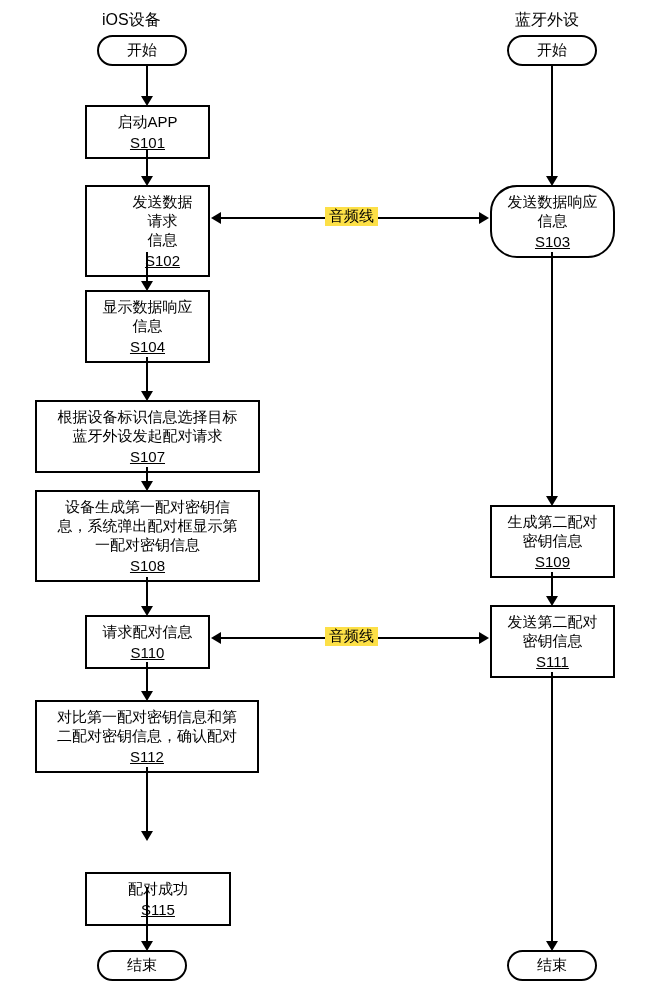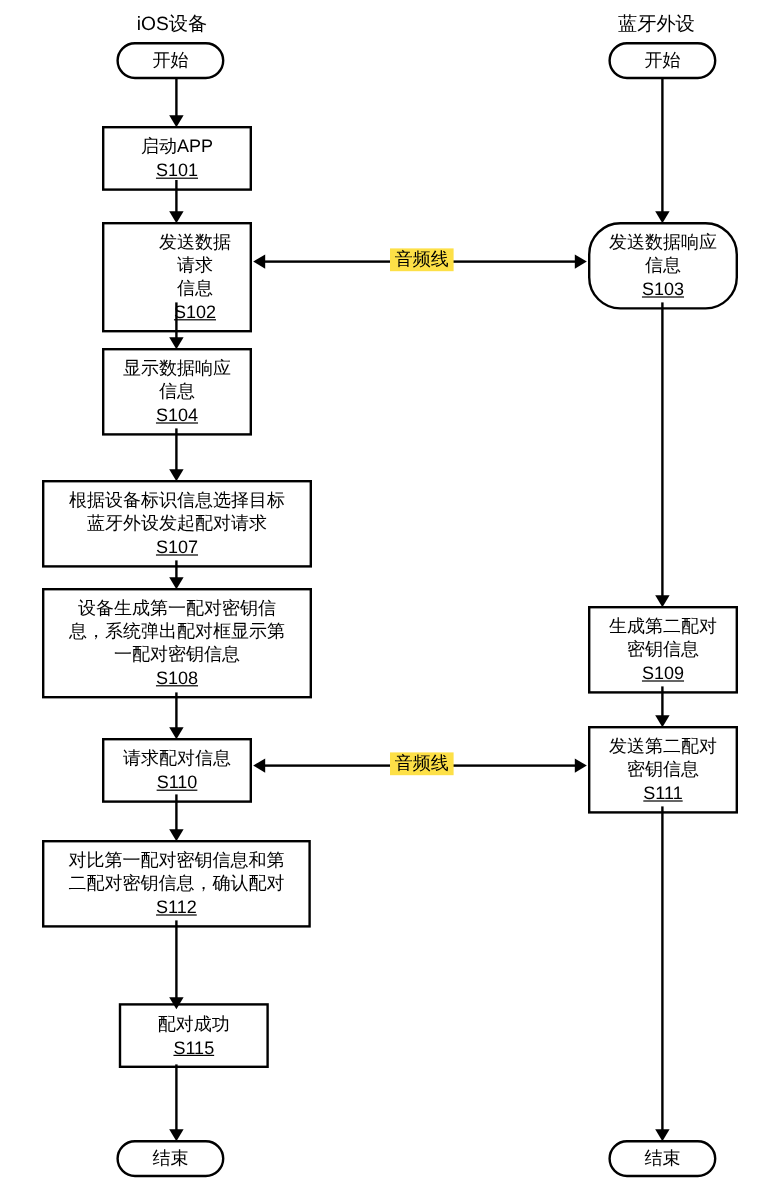--- a/index.html
+++ b/index.html
@@ -73,21 +73,21 @@
     .edge-label {
       position: absolute;
       background: #fde047;
       padding: 0 4px;
       font-size: 15px;
     }
   </style>
 </head>
 <body>
 
-<div class="column-header" style="left:114px;text-align:center;">iOS设备</div>
+<div class="column-header" style="left:102px;text-align:center;">iOS设备</div>
 <div class="column-header" style="left:515px;">蓝牙外设</div>
 
 <div class="terminal" style="left:97px; top:35px;">
   <span>开始</span>
 </div>
 
 <div class="terminal" style="left:507px; top:35px;">
   <span>开始</span>
 </div>
 
@@ -151,21 +151,21 @@
 密钥信息</span>
   <span class="step-id">S111</span>
 </div>
 
 <div class="process" style="left:35px; top:700px; width:224px;">
   <span style="white-space:pre-line;">对比第一配对密钥信息和第
 二配对密钥信息，确认配对</span>
   <span class="step-id">S112</span>
 </div>
 
-<div class="process" style="left:85px; top:836px; width:125px;margin-left:14px;">
+<div class="process" style="left:85px; top:872px; width:146px;">
   <span>配对成功</span>
   <span class="step-id">S115</span>
 </div>
 
 <div class="arrow-line arrow-v" style="left:146px; top:65px; height:33px;"></div>
 <div class="arrowhead-down" style="left:141px; top:96px;"></div>
 
 <div class="arrow-line arrow-v" style="left:146px; top:150px; height:28px;"></div>
 <div class="arrowhead-down" style="left:141px; top:176px;"></div>
 

